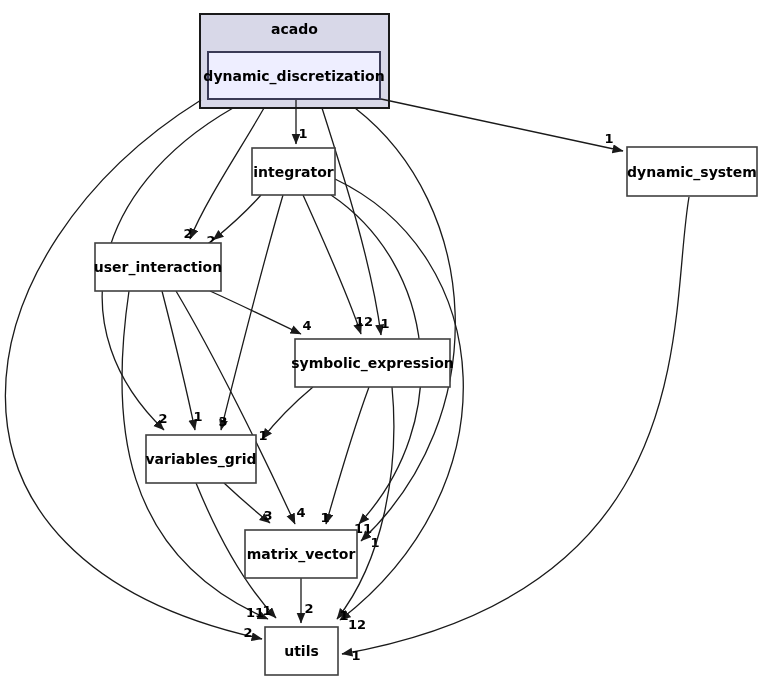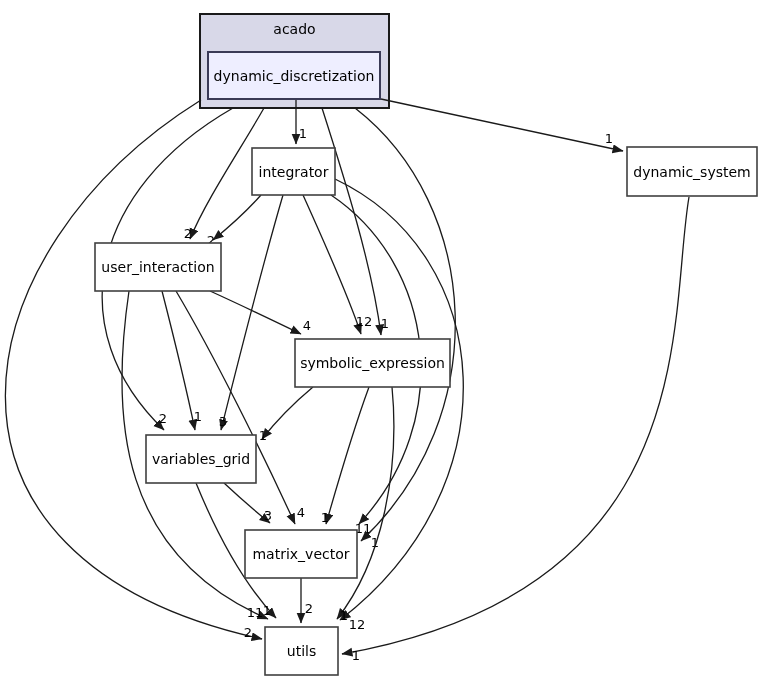--- a/index.html
+++ b/index.html
@@ -2,20 +2,21 @@
 <html><head>
 <meta charset="utf-8">
 <style>
   html, body { margin: 0; padding: 0; background: #ffffff; }
   .canvas {
     position: relative;
     width: 763px;
     height: 681px;
     background: #ffffff;
     overflow: hidden;
+    font-weight: bold;
   }
   svg { display: block; }
   svg text {
     font-family: "DejaVu Sans", "Liberation Sans", sans-serif;
     fill: #000000;
   }
   .node-label { font-size: 14px; }
   .cluster-label { font-size: 14px; }
   .edge-label { font-size: 13px; }
 </style>

